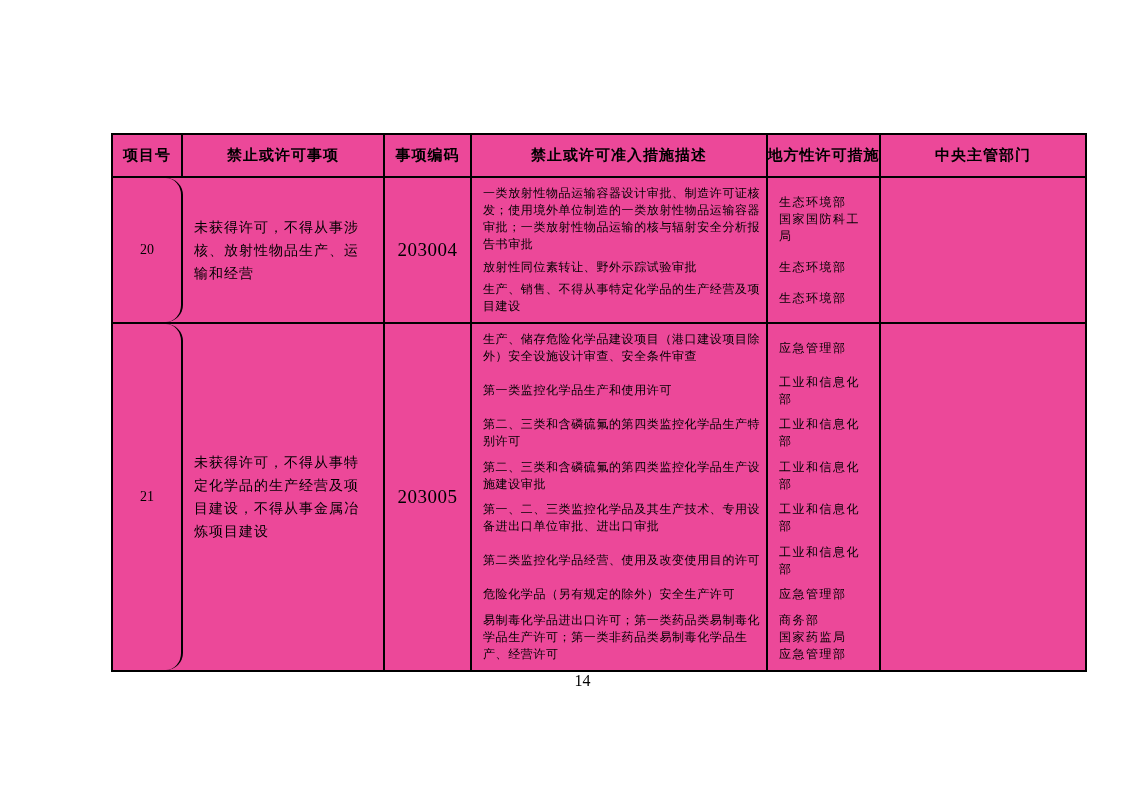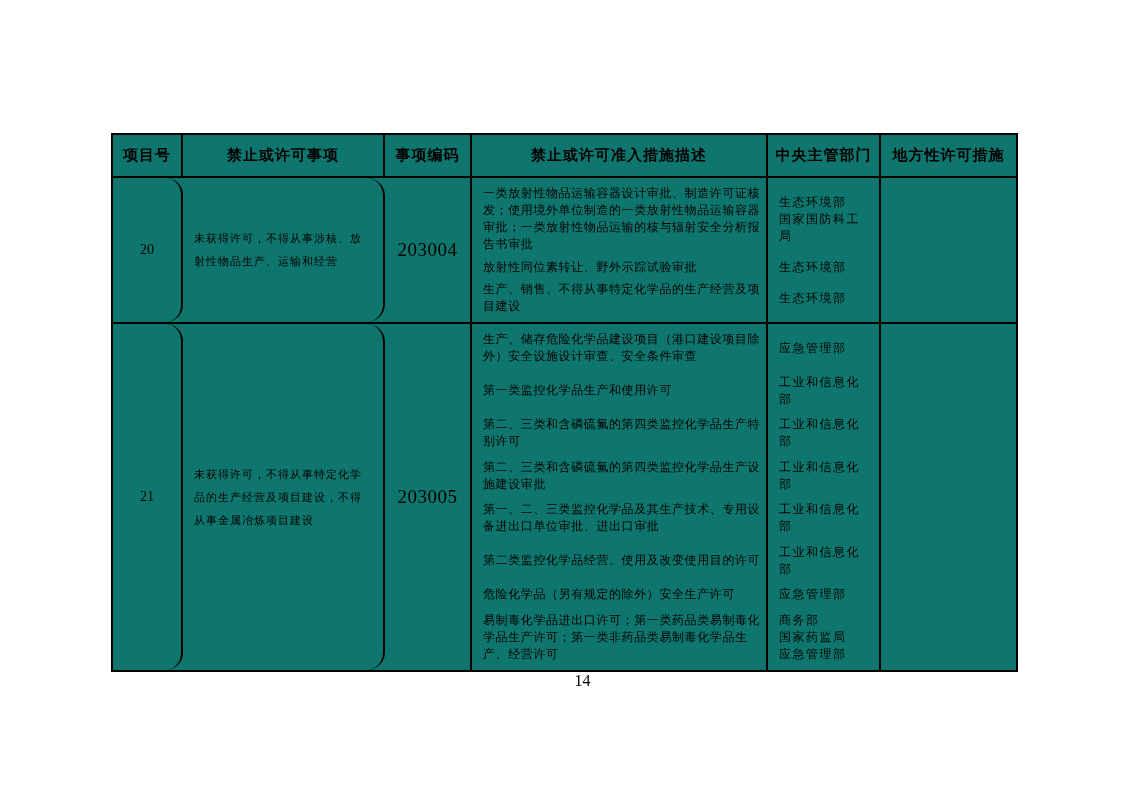--- a/index.html
+++ b/index.html
@@ -9,25 +9,25 @@
     font-family: "Liberation Serif", "DejaVu Serif", serif;
     color: #000;
     position: relative;
     overflow: hidden;
   }
   .doc-page { position: absolute; inset: 0; background: #fff; }
 
   .ntable {
     position: absolute;
     left: 111px; top: 133px;
-    width: 907px;
+    width: 976px;
     border: 2px solid #000;
     display: grid;
     grid-template-rows: 43px 146px 346px;
-    background: #0f766e;
+    background: #ec4899;
   }
   .trow { display: grid; }
   .thead {
     grid-template-columns: 70px 202px 87px 296px 113px 1fr;
     border-bottom: 2px solid #000;
   }
   .thead .hcell {
     font-weight: bold;
     font-size: 15px;
     letter-spacing: 1px;
@@ -42,23 +42,22 @@
   .cell { border-right: 2px solid #000; }
   .cell:last-child { border-right: none; }
 
   .c-itemno {
     display: flex; align-items: center; justify-content: center;
     font-size: 14px;
     border-radius: 17px;
   }
   .c-matter {
     display: flex; align-items: center;
-    font-size: 11px; line-height: 23px; letter-spacing: 1px;
+    font-size: 14px; line-height: 23px; letter-spacing: 1px;
     padding: 0 11px;
-    border-radius: 18px;
   }
   .c-code {
     display: flex; align-items: center; justify-content: center;
     font-size: 19px; letter-spacing: 0.5px;
   }
   .c-measures {
     position: relative;
     display: flex; flex-direction: column;
     justify-content: space-between;
     padding: 7px 4px;
@@ -97,22 +96,22 @@
 <body>
 
 <div class="doc-page">
 
   <div class="ntable">
     <div class="trow thead">
       <div class="hcell">项目号</div>
       <div class="hcell">禁止或许可事项</div>
       <div class="hcell">事项编码</div>
       <div class="hcell">禁止或许可准入措施描述</div>
+      <div class="hcell">地方性许可措施</div>
       <div class="hcell">中央主管部门</div>
-      <div class="hcell">地方性许可措施</div>
     </div>
 
   <div class="trow tbody-row">
     <div class="cell c-itemno">20</div>
     <div class="cell c-matter">未获得许可，不得从事涉核、放射性物品生产、运输和经营</div>
     <div class="cell c-code">203004</div>
     <div class="cell c-measures">
   <div class="measure-row">
     <div class="m-desc">一类放射性物品运输容器设计审批、制造许可证核发；使用境外单位制造的一类放射性物品运输容器审批；一类放射性物品运输的核与辐射安全分析报告书审批</div>
     <div class="m-depts">

